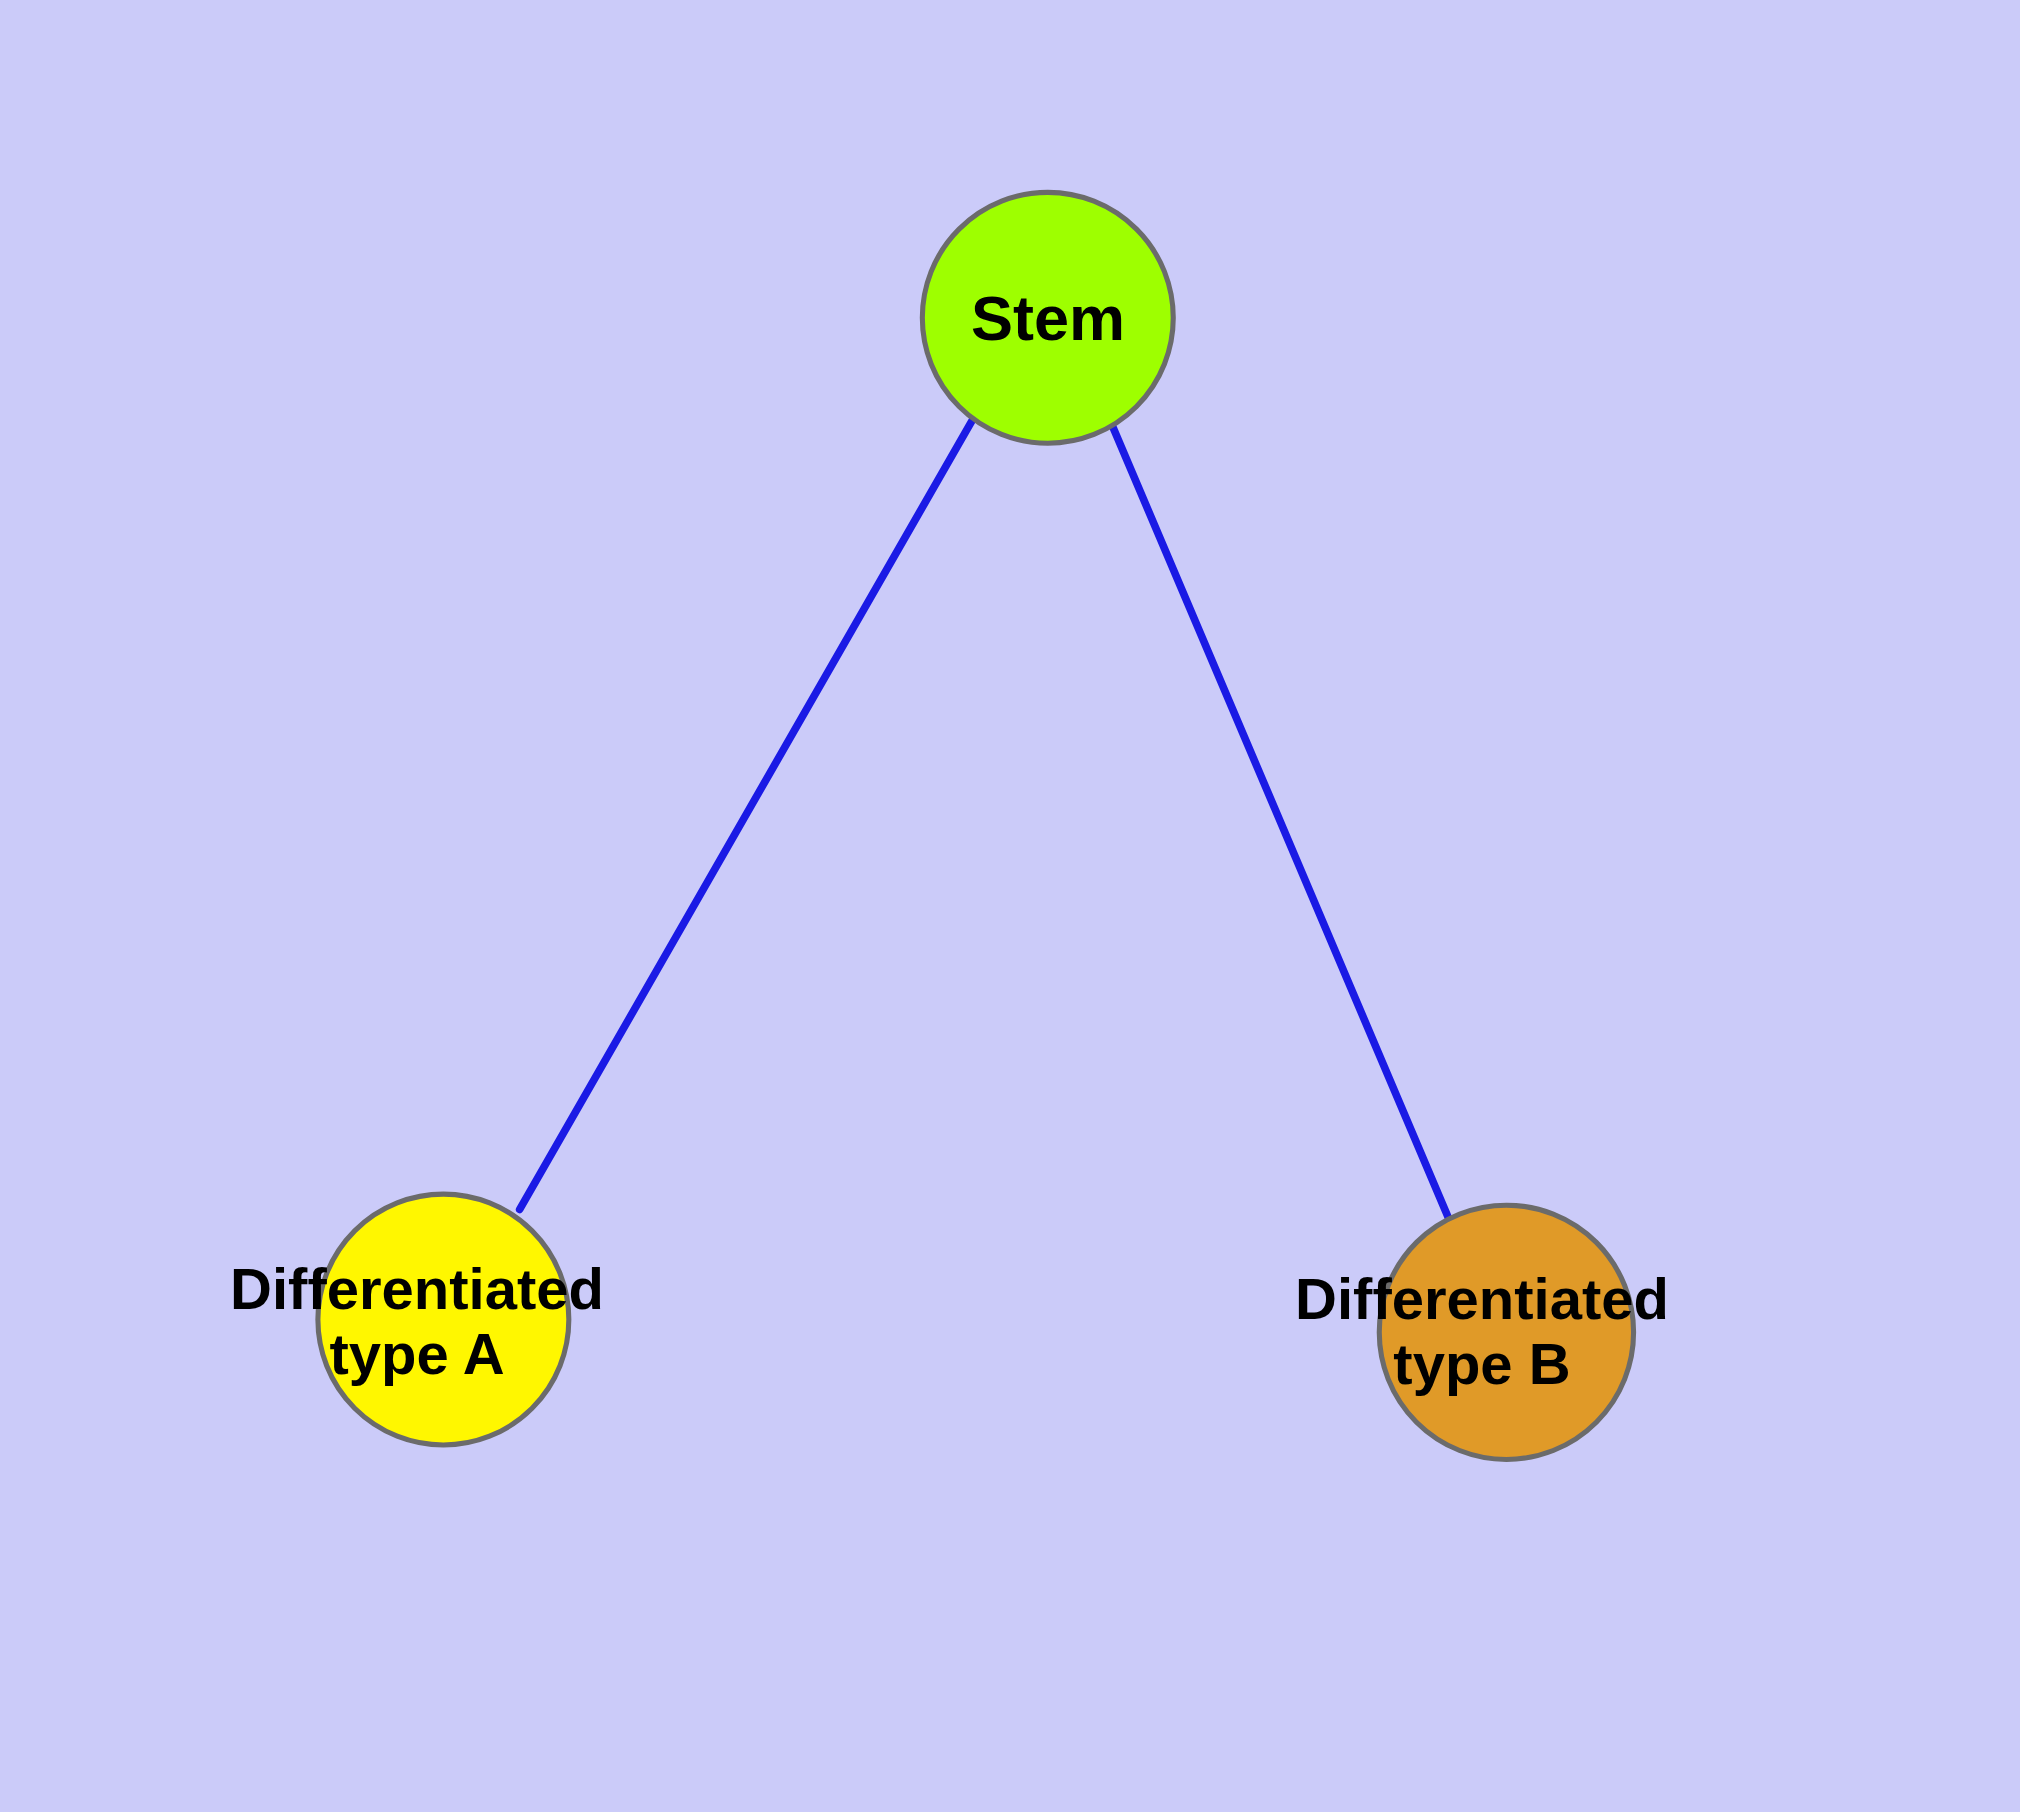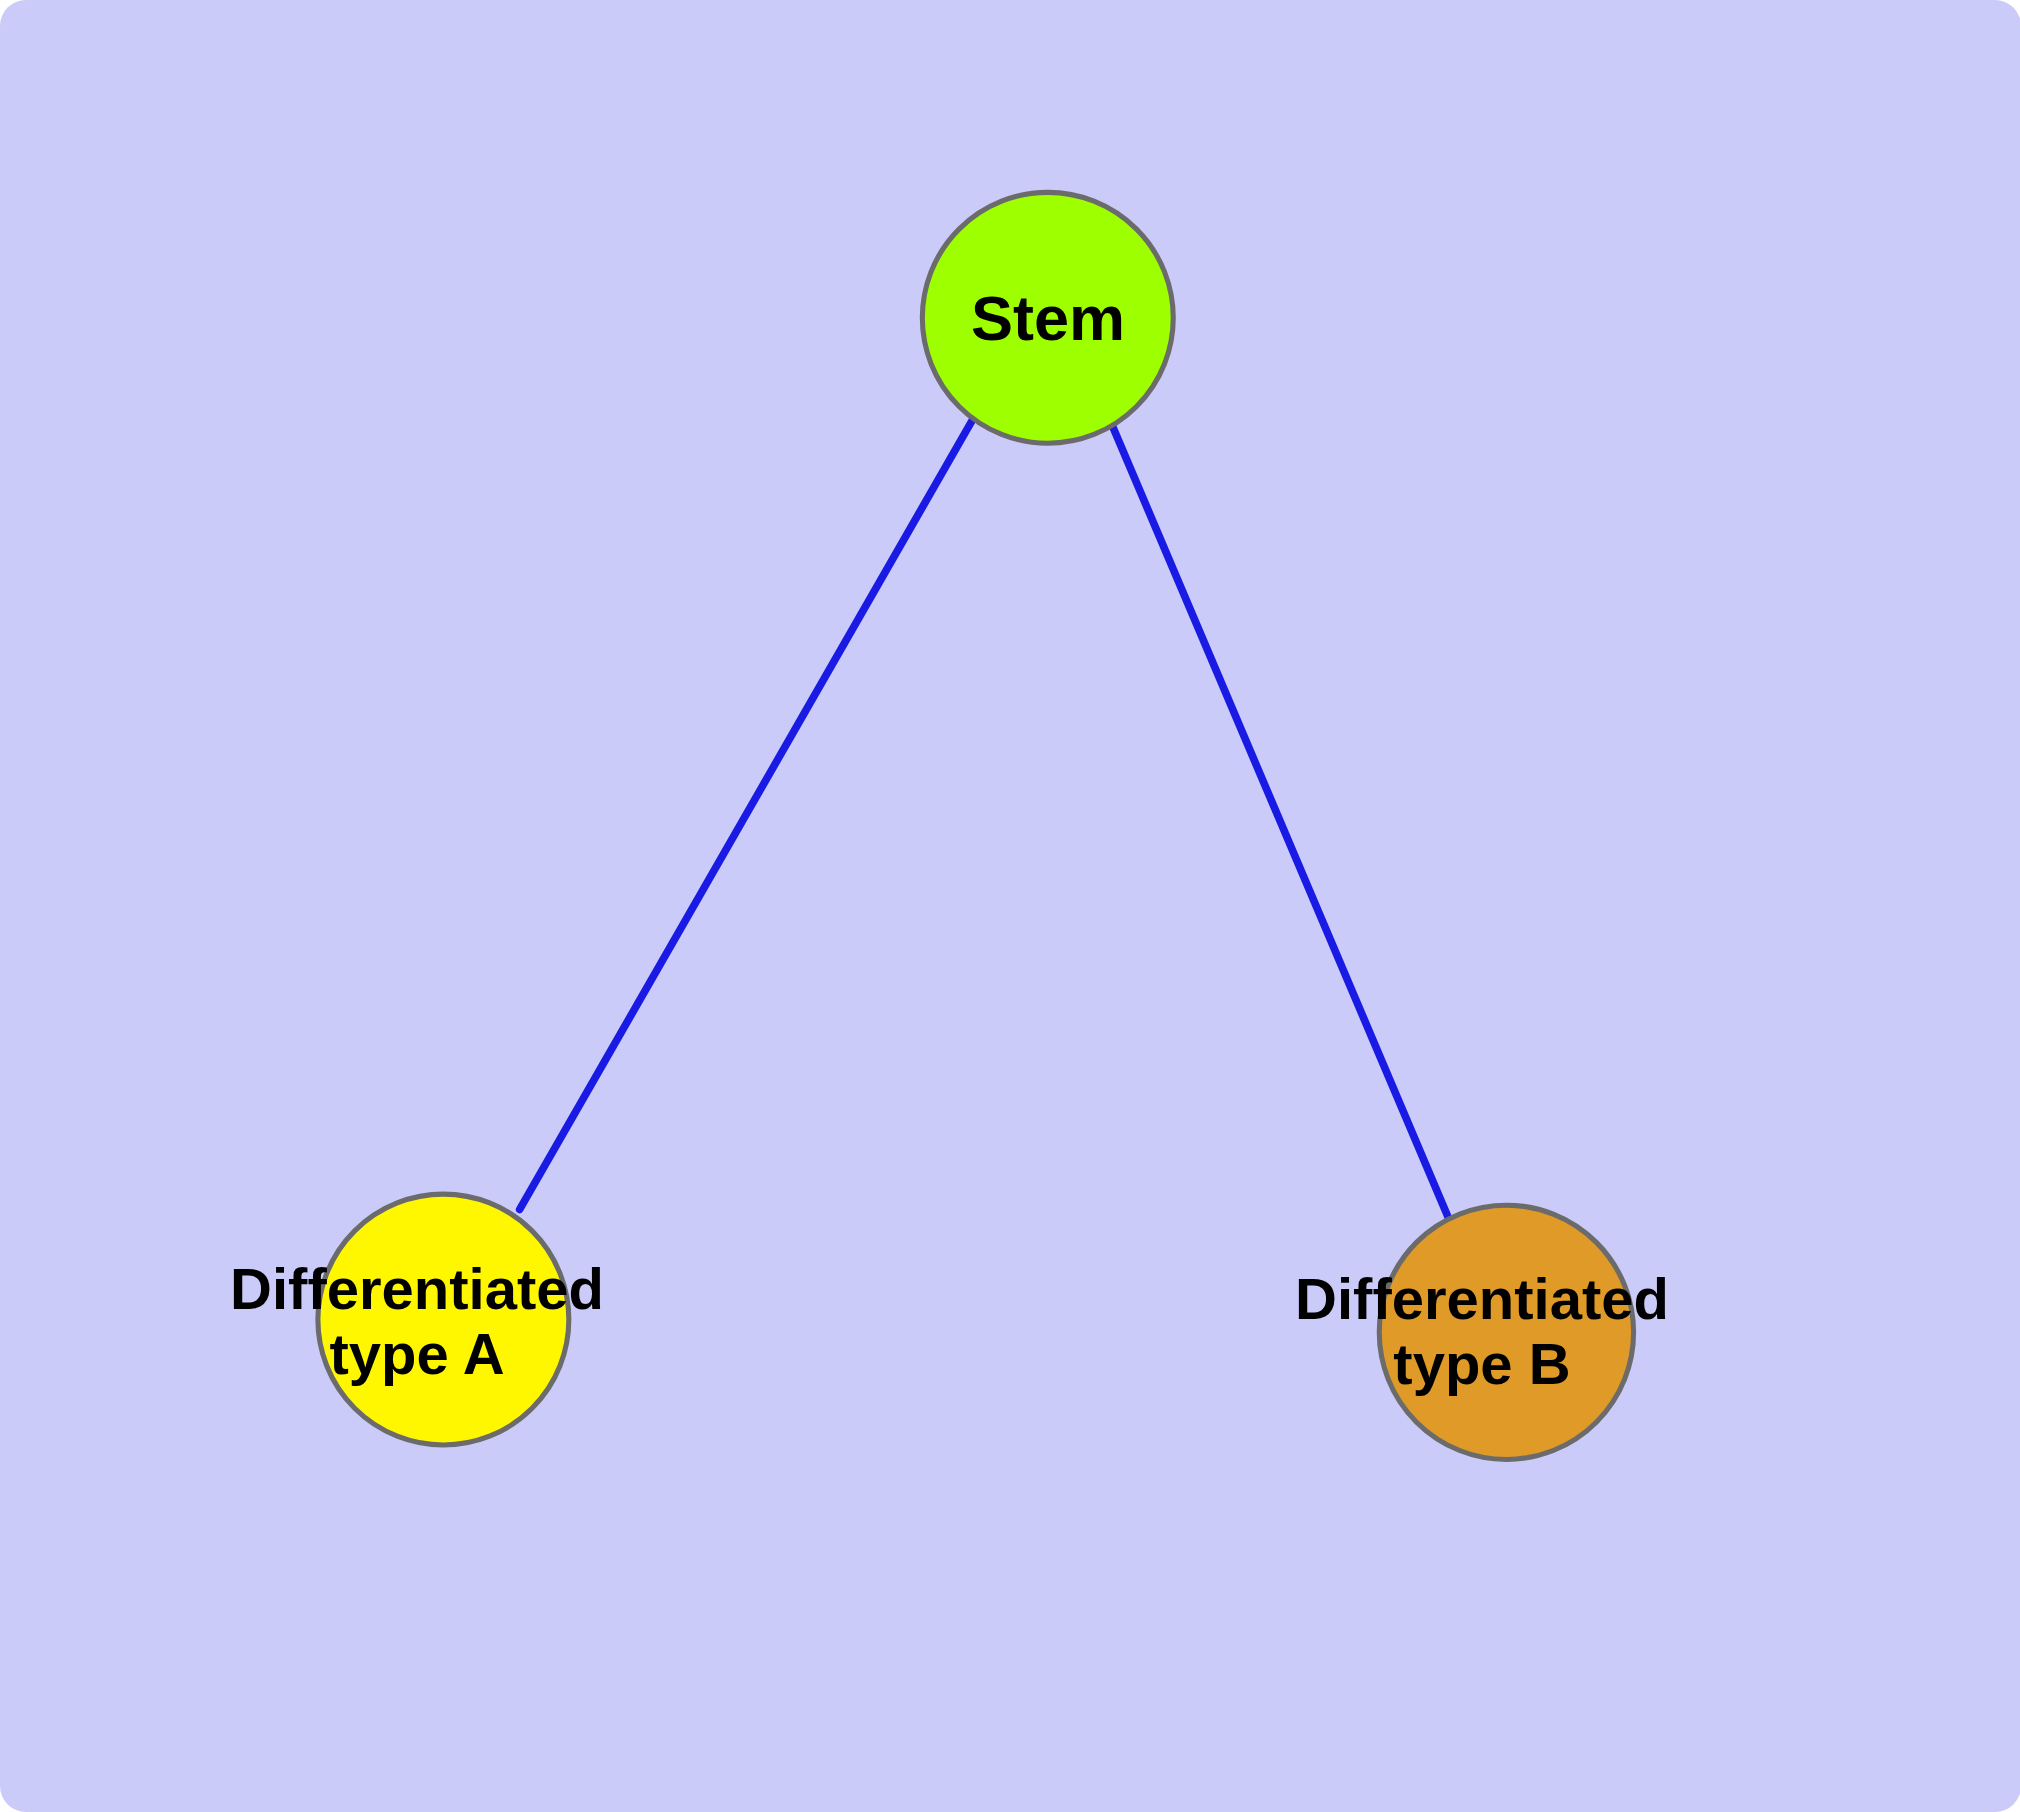--- a/index.html
+++ b/index.html
@@ -6,21 +6,20 @@
     margin: 0;
     padding: 0;
     background: #ffffff;
   }
   #canvas {
     position: relative;
     width: 2021px;
     height: 1812px;
     overflow: hidden;
     font-family: "Liberation Sans", "DejaVu Sans", sans-serif;
-    border-radius: 26px;
   }
   #bg-rect {
     position: absolute;
     left: 0; top: 0;
     width: 2021px;
     height: 1812px;
   }
   #graph-svg {
     position: absolute;
     left: 0; top: 0;

